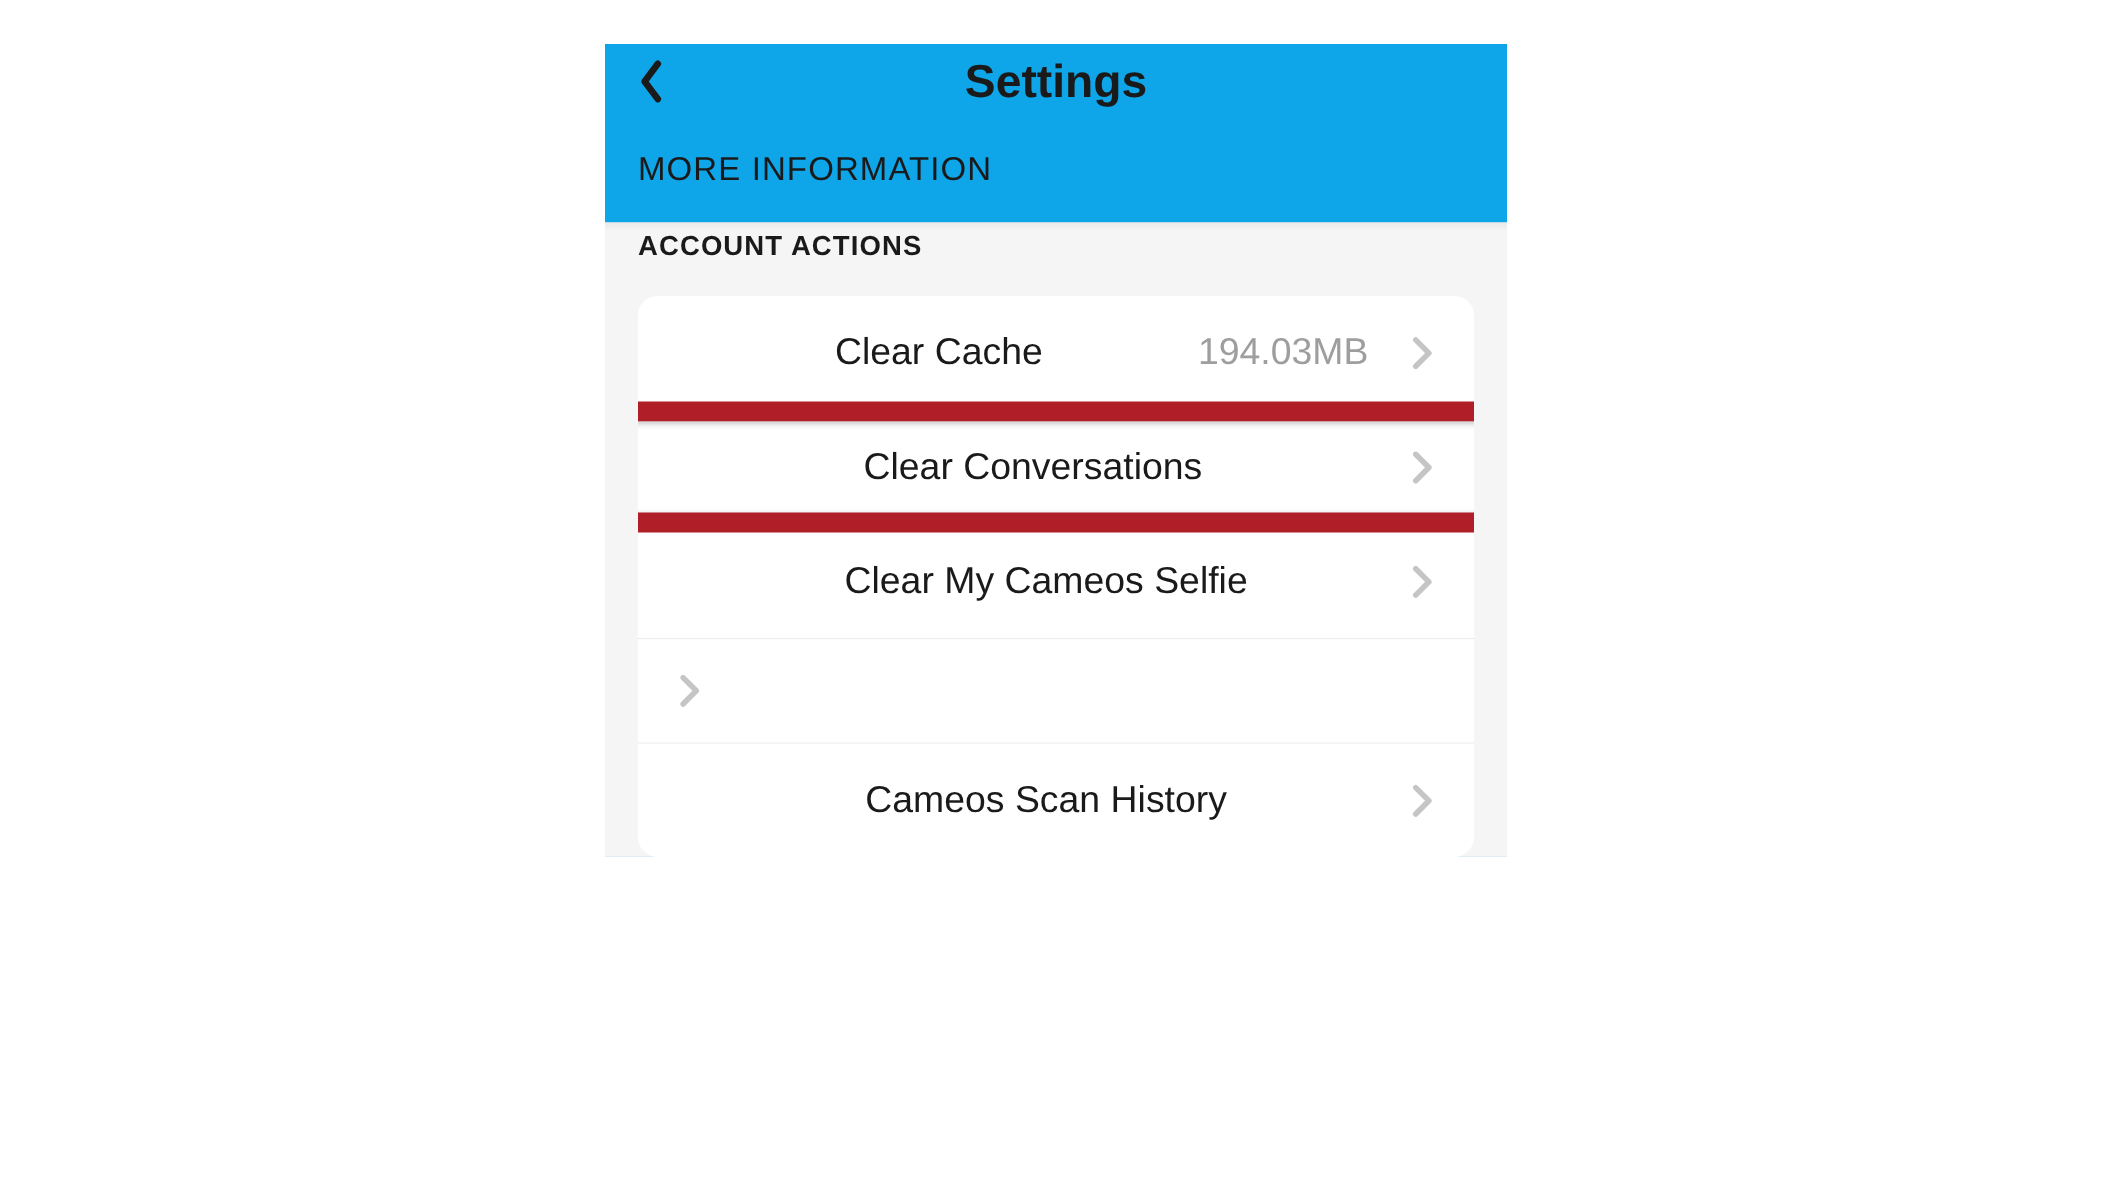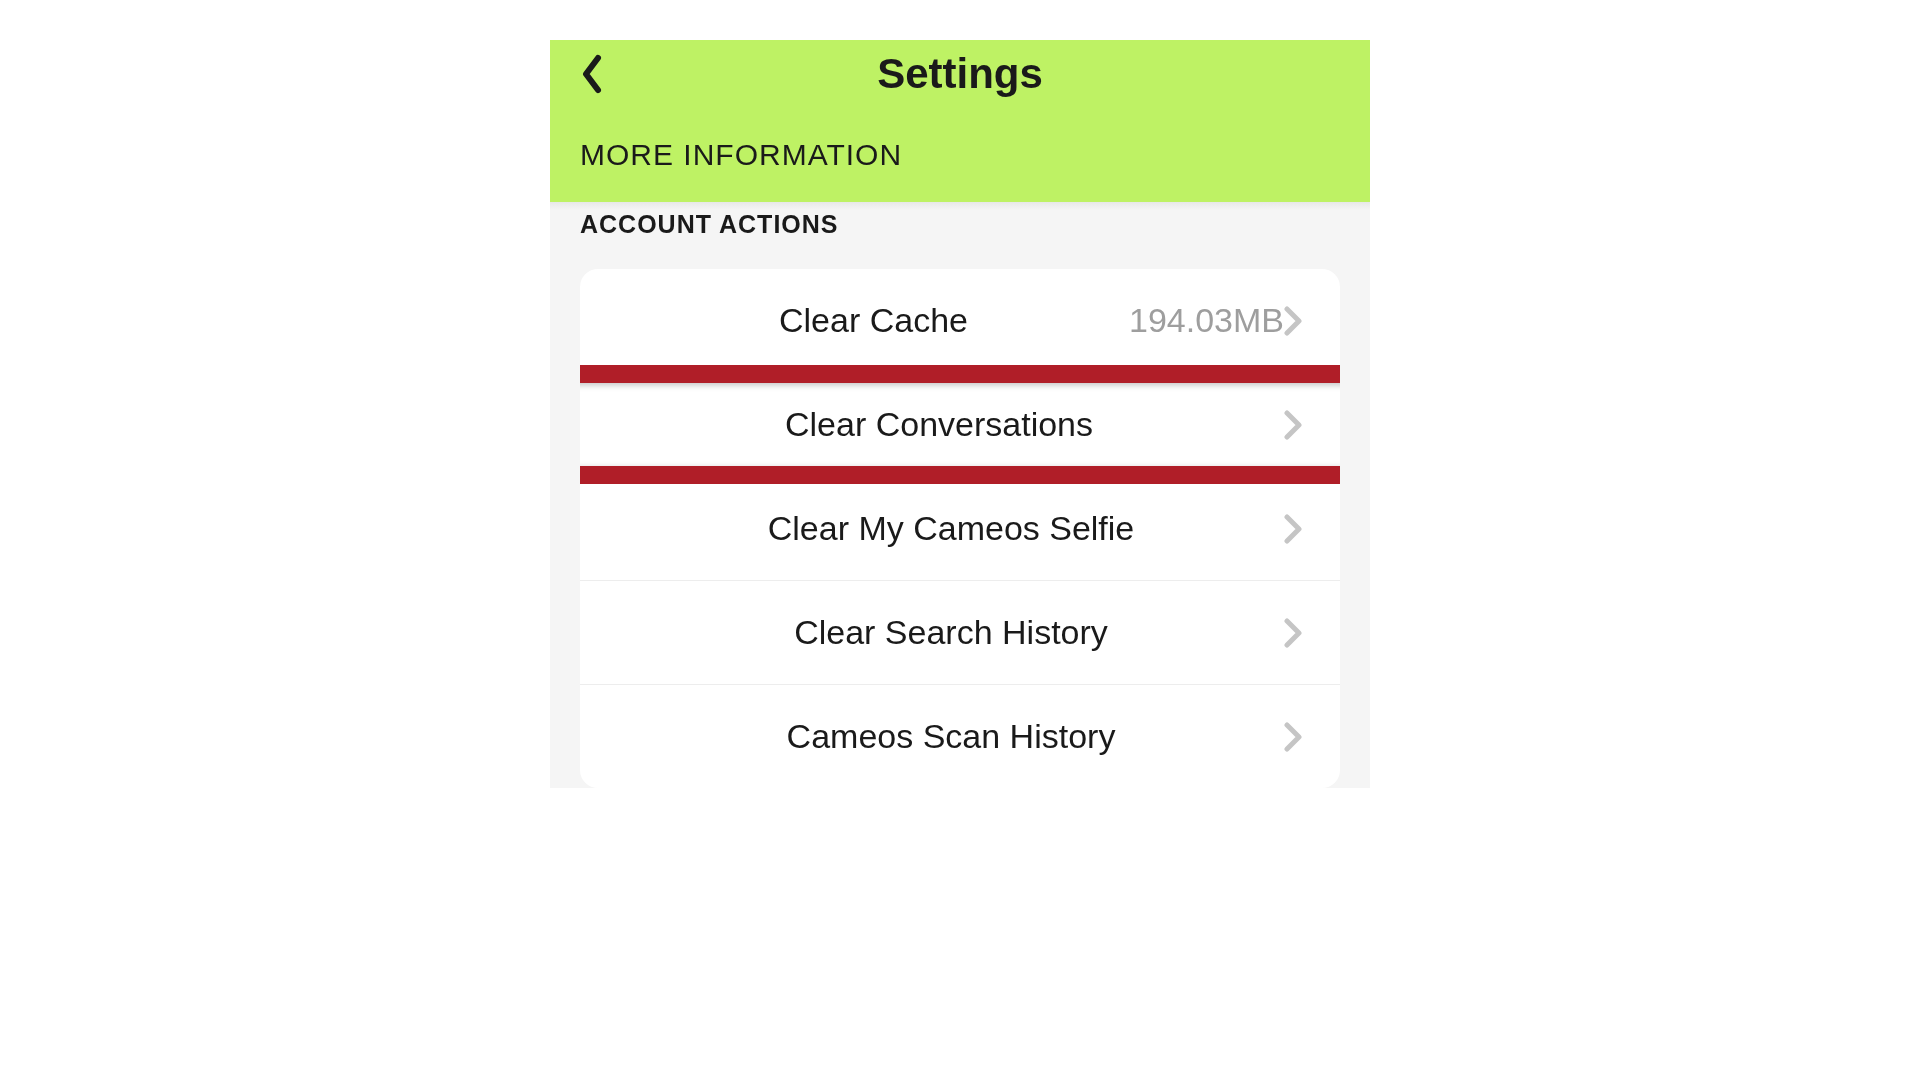--- a/index.html
+++ b/index.html
@@ -14,21 +14,21 @@
       width: 1920px;
       height: 1080px;
       display: flex;
       justify-content: center;
       align-items: flex-start;
     }
     
     .app-container {
       width: 820px;
       margin-top: 40px;
-      background: #bef264;
+      background: #0ea5e9;
     }
     
     .header {
       display: flex;
       align-items: center;
       padding: 10px 20px 30px 20px;
       position: relative;
     }
     
     .back-button {
@@ -95,20 +95,21 @@
       font-size: 34px;
       font-weight: 400;
       color: #1a1a1a;
       text-align: center;
     }
     
     .row-value {
       font-size: 34px;
       font-weight: 500;
       color: #9e9e9e;
+      margin-right: 40px;
     }
     
     .chevron-right {
       display: flex;
       align-items: center;
     }
     
     .chevron-right svg {
       width: 18px;
       height: 30px;
@@ -176,21 +177,20 @@
       <div class="list-row">
         <div class="row-label">Clear My Cameos Selfie</div>
         <div class="chevron-right">
           <svg viewBox="0 0 18 30">
               <path d="M 3 3 L 15 15 L 3 27" stroke="#c5c5c5" stroke-width="5" fill="none" stroke-linecap="round" stroke-linejoin="round"></path>
             </svg>
         </div>
       </div>
 
       <div class="list-row">
-        <div class="row-label">Clear Search History</div>
         <div class="chevron-right">
           <svg viewBox="0 0 18 30">
               <path d="M 3 3 L 15 15 L 3 27" stroke="#c5c5c5" stroke-width="5" fill="none" stroke-linecap="round" stroke-linejoin="round"></path>
             </svg>
         </div>
       </div>
 
       <div class="list-row" style="border-bottom:none;">
         <div class="row-label">Cameos Scan History</div>
         <div class="chevron-right">

